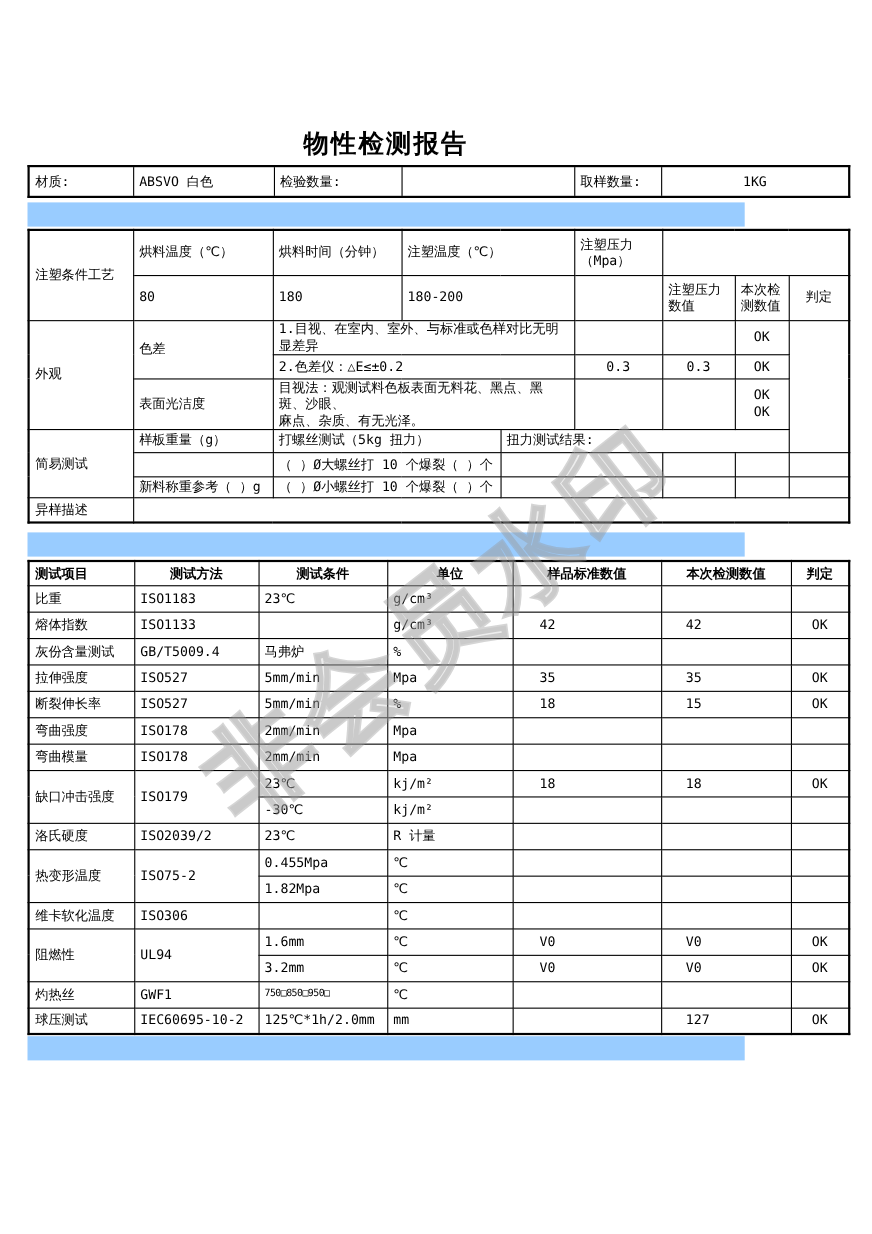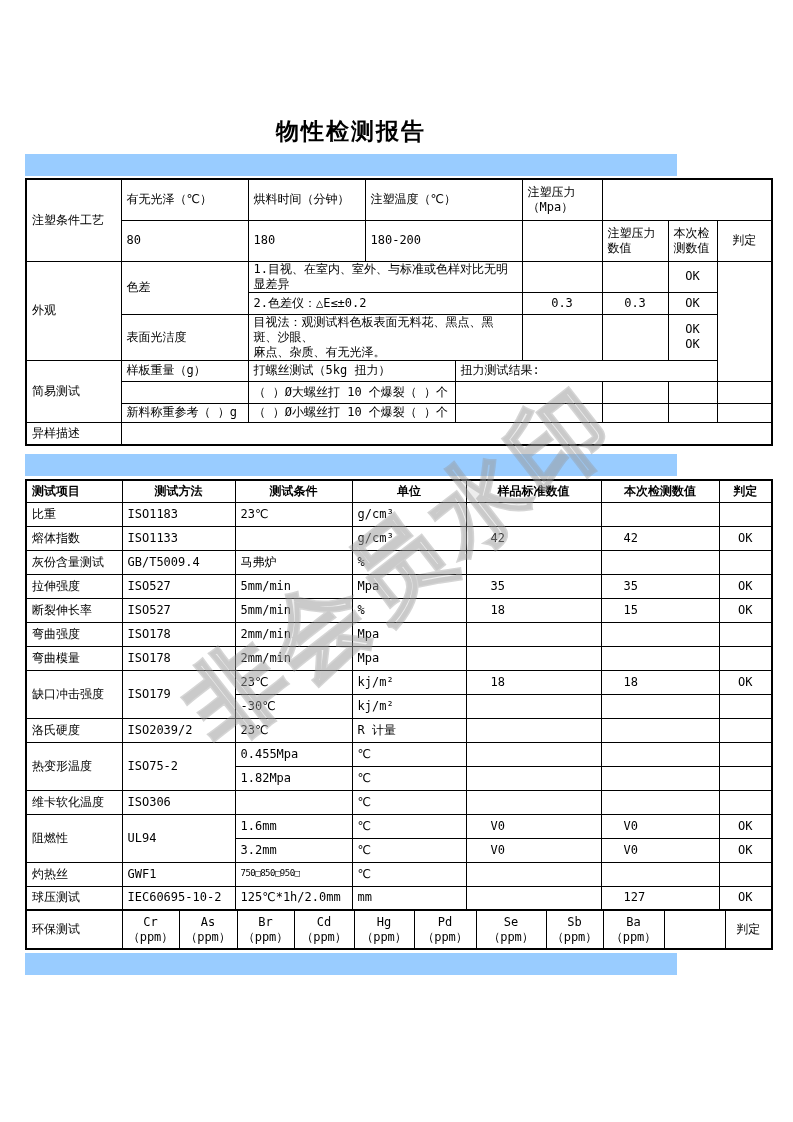--- a/index.html
+++ b/index.html
@@ -43,41 +43,49 @@
   <table class="tbl">
     <colgroup>
         <col style="width:95px">
         <col style="width:128px">
         <col style="width:116px">
         <col style="width:157px">
         <col style="width:79px">
         <col style="width:171px">
       </colgroup>
     <tbody>
+    <tr style="height:28px">
+      <td>材质:</td>
+      <td>ABSVO 白色</td>
+      <td>检验数量:</td>
+      <td></td>
+      <td>取样数量:</td>
+      <td class="c">1KG</td>
+    </tr>
   </tbody>
     </table>
 
   <div class="bar bar1" style="background: rgb(153, 204, 255);"></div>
 
   <table class="tbl">
     <colgroup>
         <col style="width:95px">
         <col style="width:127px">
         <col style="width:117px">
         <col style="width:90px">
         <col style="width:67px">
         <col style="width:80px">
         <col style="width:66px">
         <col style="width:49px">
         <col style="width:55px">
       </colgroup>
     <tbody>
         <tr style="height:41px">
       <td rowspan="2">注塑条件工艺</td>
-      <td>有无光泽（℃）</td>
+      <td>烘料温度（℃）</td>
       <td>烘料时间（分钟）</td>
       <td colspan="2">注塑温度（℃）</td>
       <td class="ml">注塑压力
 （Mpa）</td>
       <td colspan="3"></td>
     </tr>
     <tr style="height:41px">
       <td>80</td>
       <td>180</td>
       <td colspan="2">180-200</td>
@@ -321,43 +329,20 @@
         <col style="width:60px">
         <col style="width:60px">
         <col style="width:62px">
         <col style="width:70px">
         <col style="width:57px">
         <col style="width:61px">
         <col style="width:61px">
         <col style="width:47px">
       </colgroup>
     <tbody>
-        <tr style="height:39px">
-      <td class="lbl">环保测试</td>
-      <td class="ml">Cr
-（ppm）</td>
-      <td class="ml">As
-（ppm）</td>
-      <td class="ml">Br
-（ppm）</td>
-      <td class="ml">Cd
-（ppm）</td>
-      <td class="ml">Hg
-（ppm）</td>
-      <td class="ml">Pd
-（ppm）</td>
-      <td class="ml">Se
-（ppm）</td>
-      <td class="ml">Sb
-（ppm）</td>
-      <td class="ml">Ba
-（ppm）</td>
-      <td></td>
-      <td>判定</td>
-    </tr>
   </tbody>
     </table>
 
   <div class="bar bar3" style="background: rgb(153, 204, 255);"></div>
 
 </div>
 
 <div class="watermark">非会员水印</div>
 
 </body></html>

